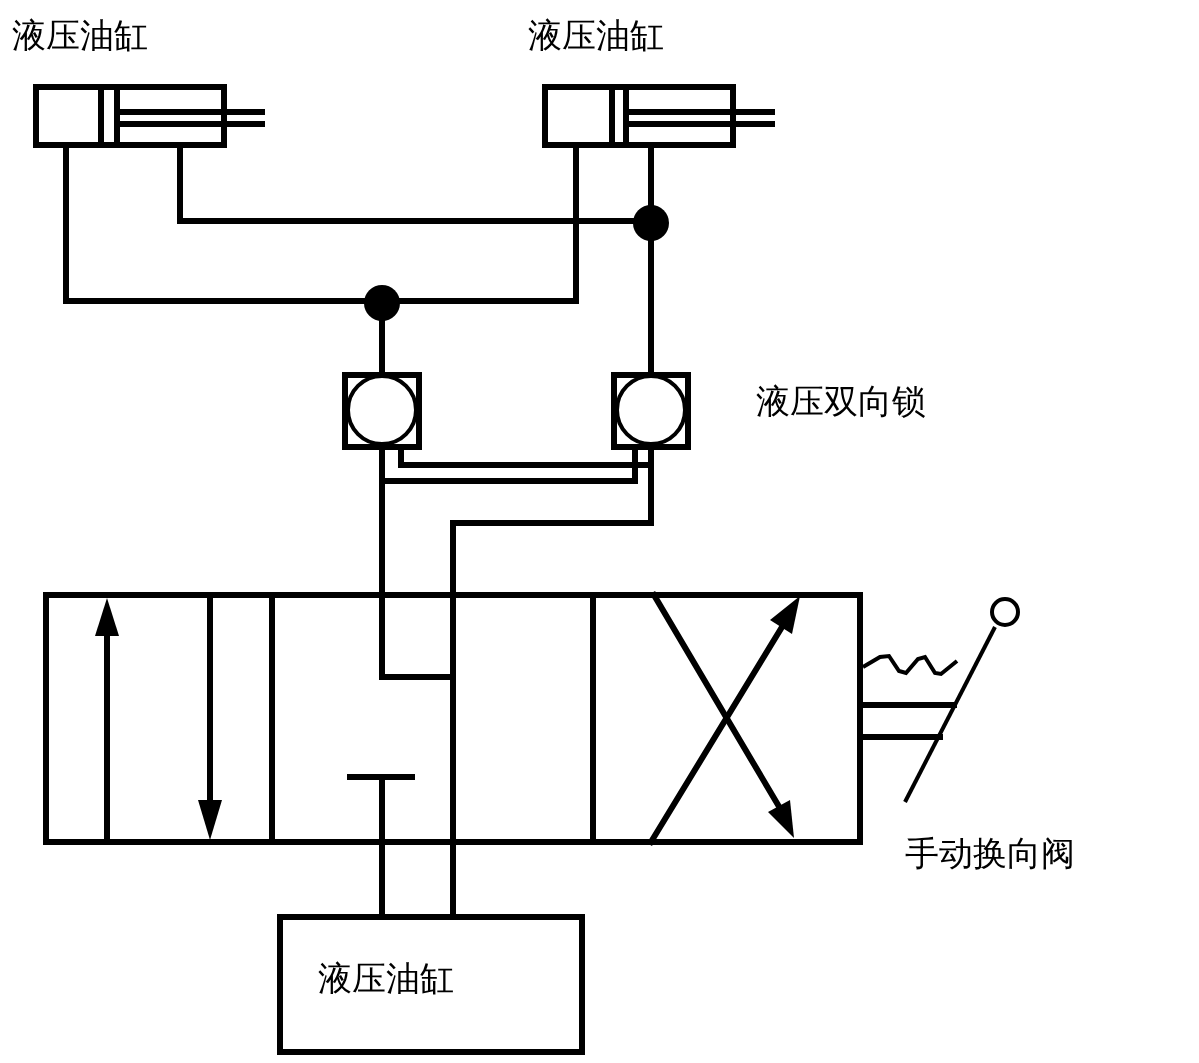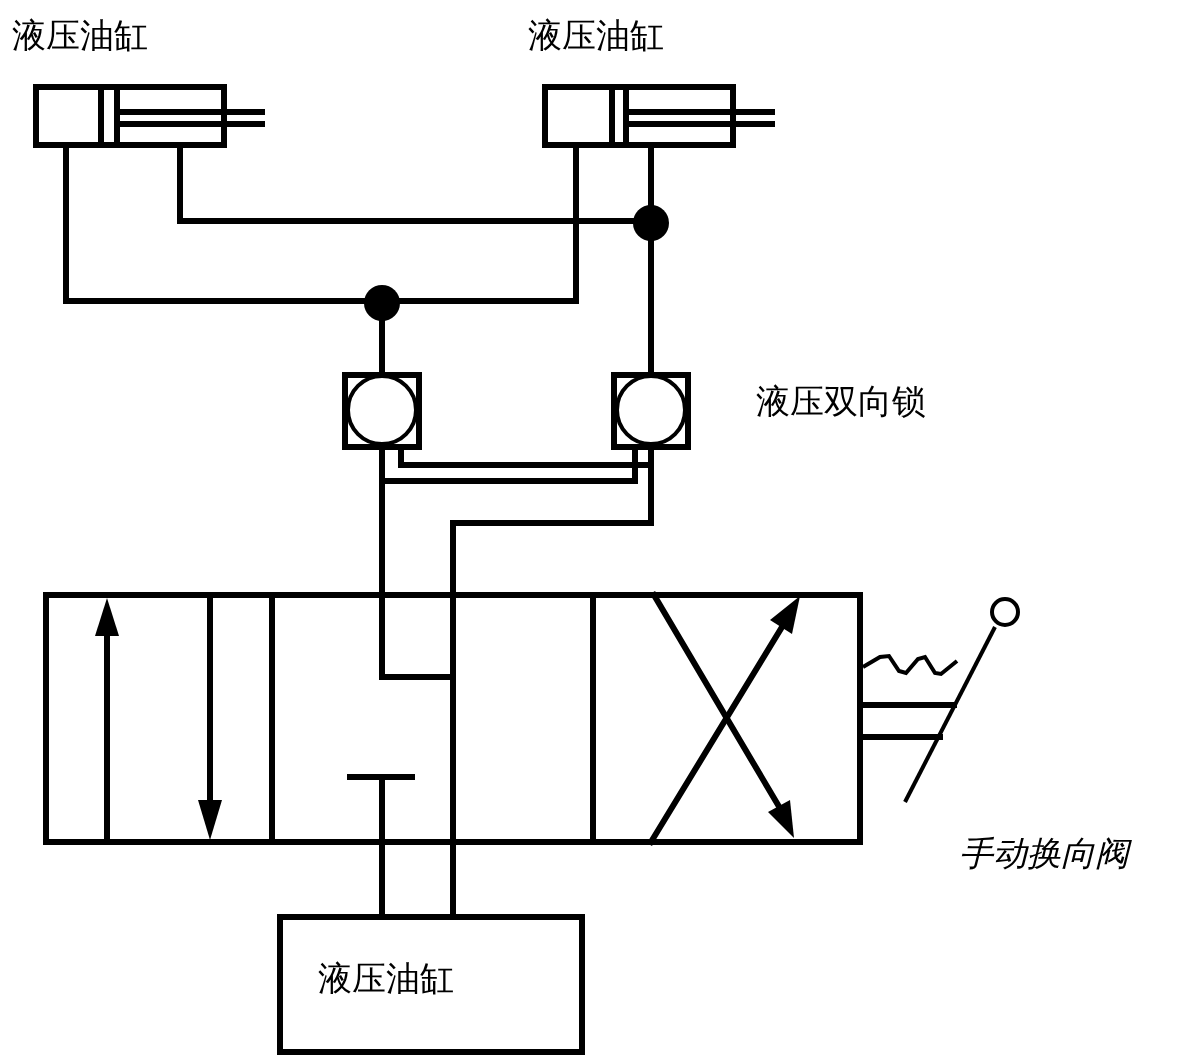--- a/index.html
+++ b/index.html
@@ -92,14 +92,14 @@
     <line class="ln" x1="382" y1="842" x2="382" y2="915"></line>
     <line class="ln" x1="453" y1="842" x2="453" y2="915"></line>
   </g>
 
   <rect class="box" x="280" y="917" width="302" height="135"></rect>
 </svg>
 
 <div class="lbl" style="left:12px; top:18px;">液压油缸</div>
 <div class="lbl" style="left:528px; top:18px;">液压油缸</div>
 <div class="lbl" style="left:712px; top:384px;margin-left:44px;">液压双向锁</div>
-<div class="lbl" style="left:959px; top:836px;font-style:italic;">手动换向阀</div>
+<div class="lbl" style="left:905px; top:836px;">手动换向阀</div>
 <div class="lbl" style="left:318px; top:961px;">液压油缸</div>
 
 </body></html>

